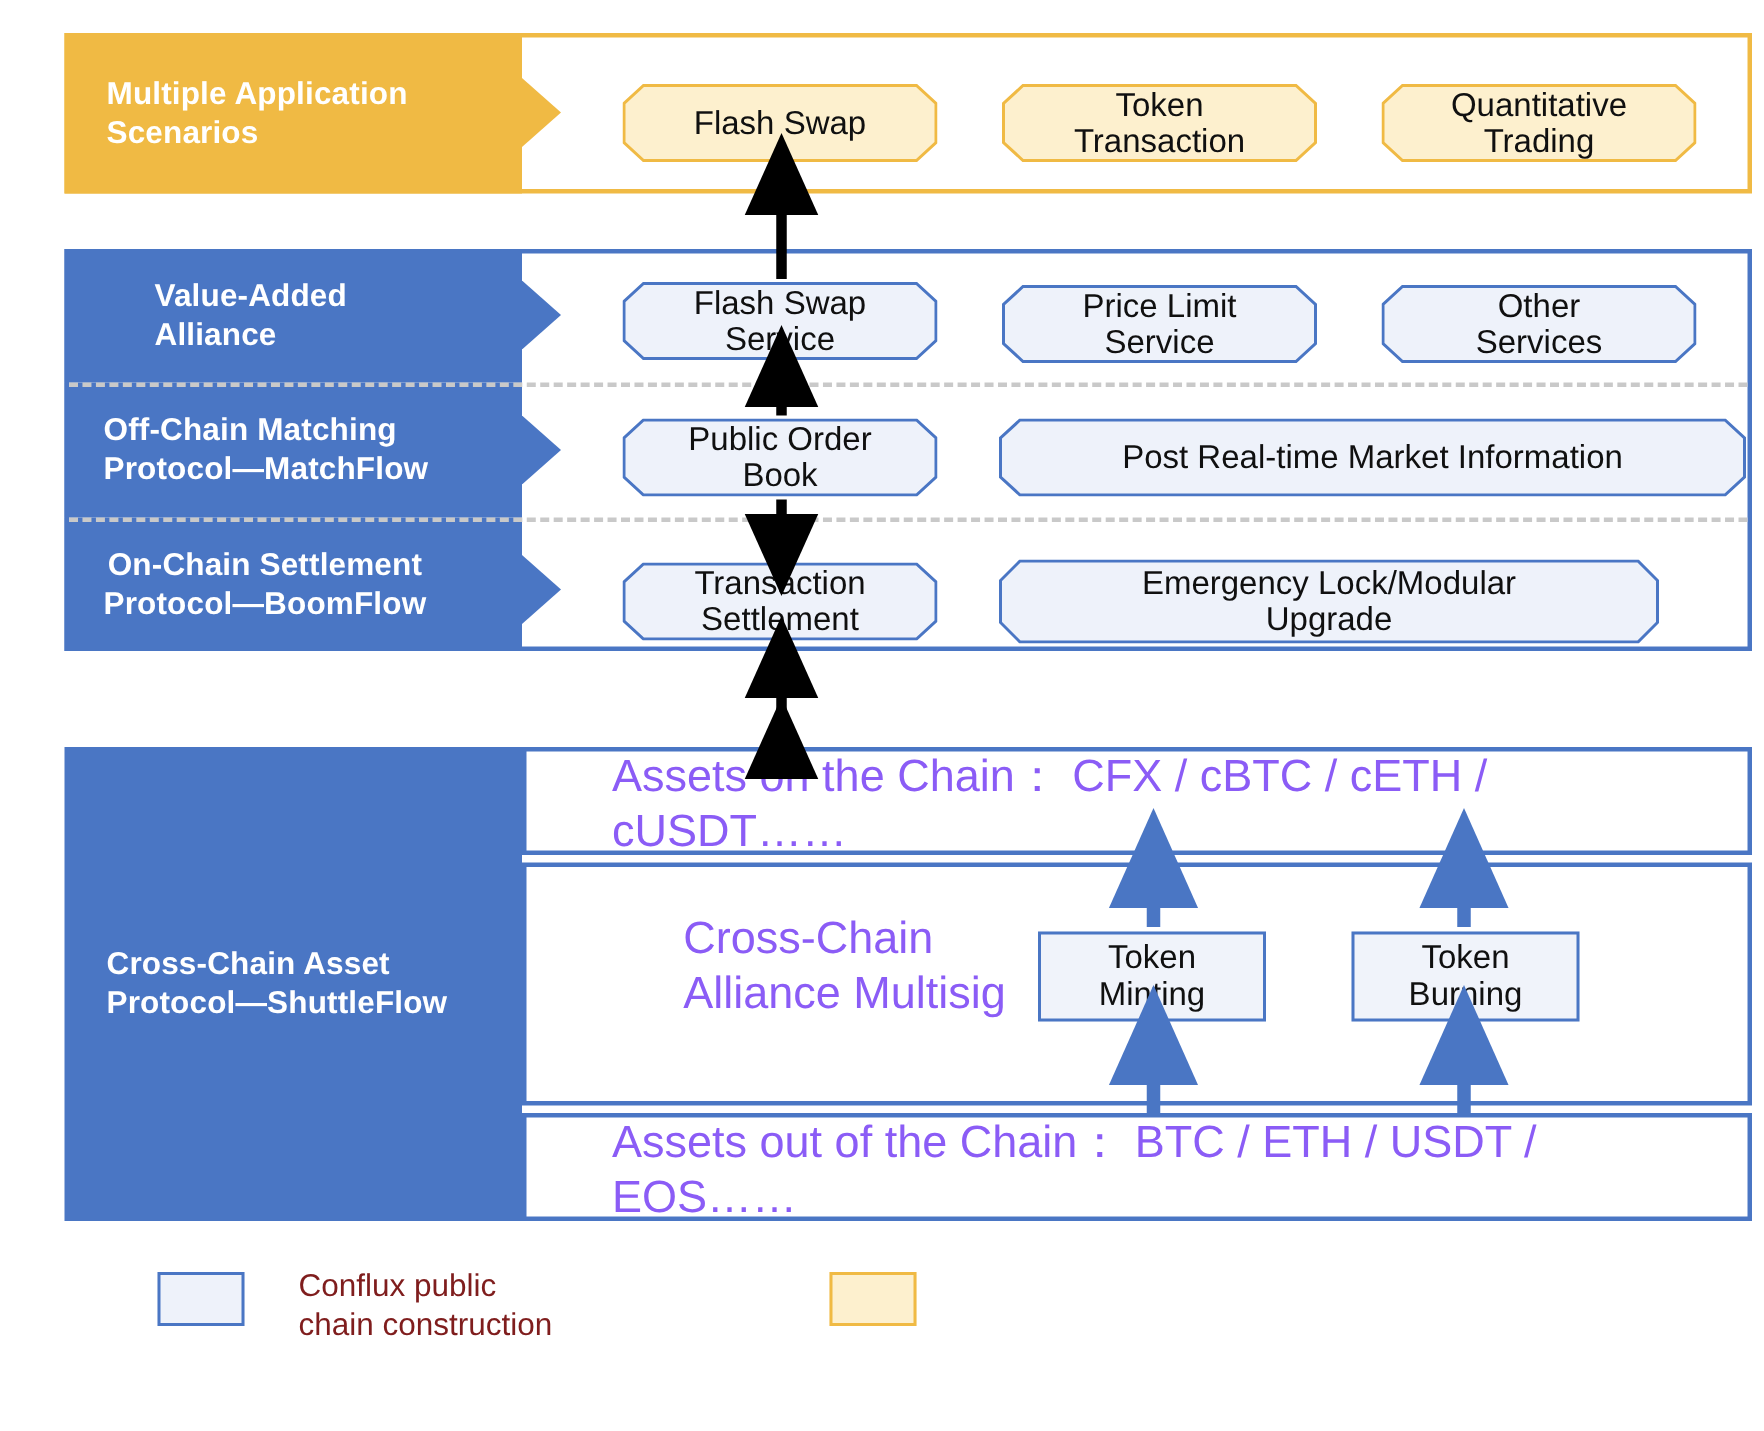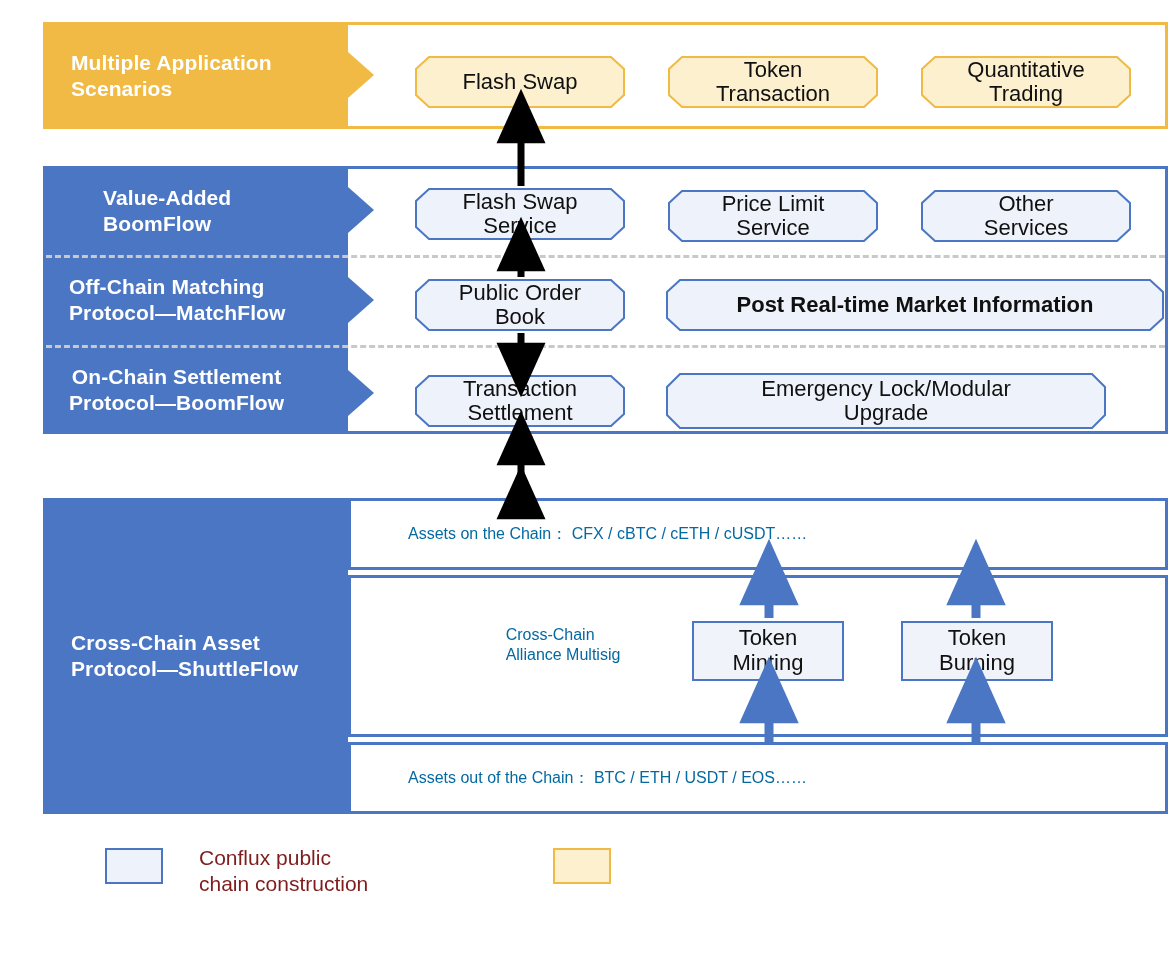--- a/index.html
+++ b/index.html
@@ -35,21 +35,21 @@
        font-family:"Liberation Sans","DejaVu Sans",sans-serif;}
   .oct .lbl{position:relative;z-index:2;padding:0 6px;}
   .oct svg{position:absolute;left:0;top:0;width:100%;height:100%;z-index:1;}
 
   
   .rectbox{display:flex;align-items:center;justify-content:center;text-align:center;
            line-height:1.12;font-size:22px;color:#101010;
            background:#F0F3FA;border:2px solid #4A76C4;}
 
   
-  .rowtext{display:flex;align-items:center;font-size:16px;color:#0369a1;}
+  .rowtext{display:flex;align-items:center;font-size:30px;color:#8b5cf6;}
 
   .dashed{border-top:3px dashed #C9C9C9;}
 
   
   .legend-swatch{border:2px solid #4A76C4;background:#EEF2FA;}
   .legend-swatch.orange{border-color:#F0BA44;background:#FDF0CE;}
   .legend-text{font-size:21px;color:#7f1d1d;line-height:1.22;white-space:pre-line;}
 
   svg.arrowlayer{position:absolute;left:0;top:0;width:1176px;height:954px;
                  pointer-events:none;z-index:5;}
@@ -84,21 +84,21 @@
     <svg viewBox="0 0 210 52" preserveAspectRatio="none">
       <polygon points="14,1 196,1 209,13 209,39 196,51 14,51 1,39 1,13" fill="#FDF0CE" stroke="#F0BA44" stroke-width="2"></polygon>
     </svg>
     <span class="lbl" style="white-space:pre-line;">Quantitative
 Trading</span>
   </div>
 
   <div class="abs frame" style="left:30px;top:166px;width:1125px;height:268px;"></div>
 
   <div class="abs sidepanel blue" style="left:30px;top:166px;width:305px;height:89px;white-space:pre-line;justify-content:flex-start;text-align:left;padding-left:60px;">Value-Added
-BoomFlow</div>
+Alliance</div>
   <div class="notch blue" style="left:335px;top:187px;"></div>
 
   <div class="abs sidepanel blue" style="left:30px;top:255px;width:305px;height:90px;white-space:pre-line;justify-content:flex-start;text-align:left;padding-left:26px;">Off-Chain Matching
 Protocol—MatchFlow</div>
   <div class="notch blue" style="left:335px;top:277px;"></div>
 
   <div class="abs sidepanel blue" style="left:30px;top:345px;width:305px;height:89px;white-space:pre-line;justify-content:flex-start;text-align:center;padding-left:26px;">On-Chain Settlement
 Protocol—BoomFlow</div>
   <div class="notch blue" style="left:335px;top:370px;"></div>
 
@@ -131,21 +131,21 @@
     <svg viewBox="0 0 210 52" preserveAspectRatio="none">
       <polygon points="14,1 196,1 209,13 209,39 196,51 14,51 1,39 1,13" fill="#EEF2FA" stroke="#4A76C4" stroke-width="2"></polygon>
     </svg>
     <span class="lbl" style="white-space:pre-line;">Public Order
 Book</span>
   </div>
   <div class="abs oct" style="left:653px;top:279px;width:498px;height:52px;">
     <svg viewBox="0 0 498 52" preserveAspectRatio="none">
       <polygon points="14,1 484,1 497,13 497,39 484,51 14,51 1,39 1,13" fill="#EEF2FA" stroke="#4A76C4" stroke-width="2"></polygon>
     </svg>
-    <span class="lbl" style="white-space:pre-line;font-weight:bold;">Post Real-time Market Information</span>
+    <span class="lbl" style="white-space:pre-line;">Post Real-time Market Information</span>
   </div>
 
   <div class="abs oct" style="left:402px;top:375px;width:210px;height:52px;">
     <svg viewBox="0 0 210 52" preserveAspectRatio="none">
       <polygon points="14,1 196,1 209,13 209,39 196,51 14,51 1,39 1,13" fill="#EEF2FA" stroke="#4A76C4" stroke-width="2"></polygon>
     </svg>
     <span class="lbl" style="white-space:pre-line;">Transaction
 Settlement</span>
   </div>
   <div class="abs oct" style="left:653px;top:373px;width:440px;height:56px;">

